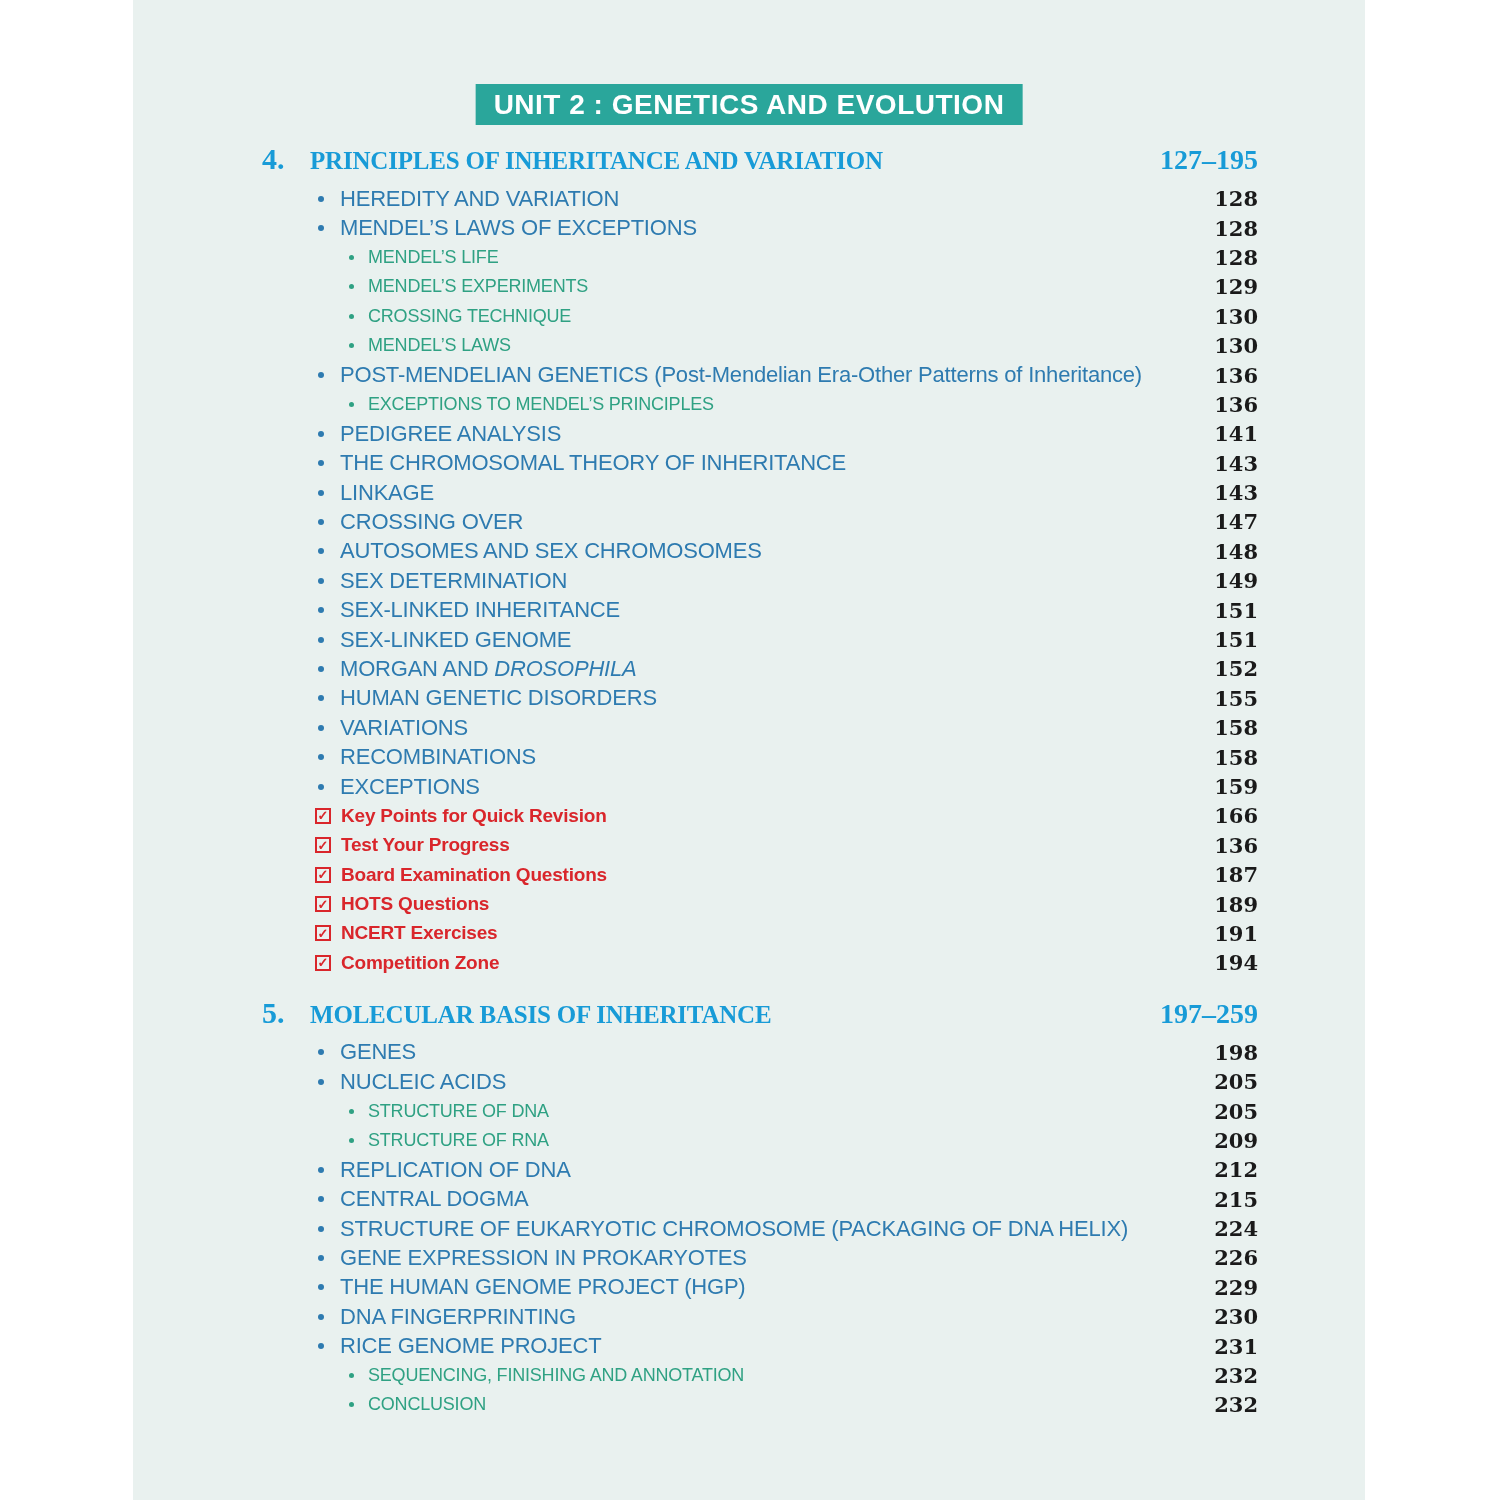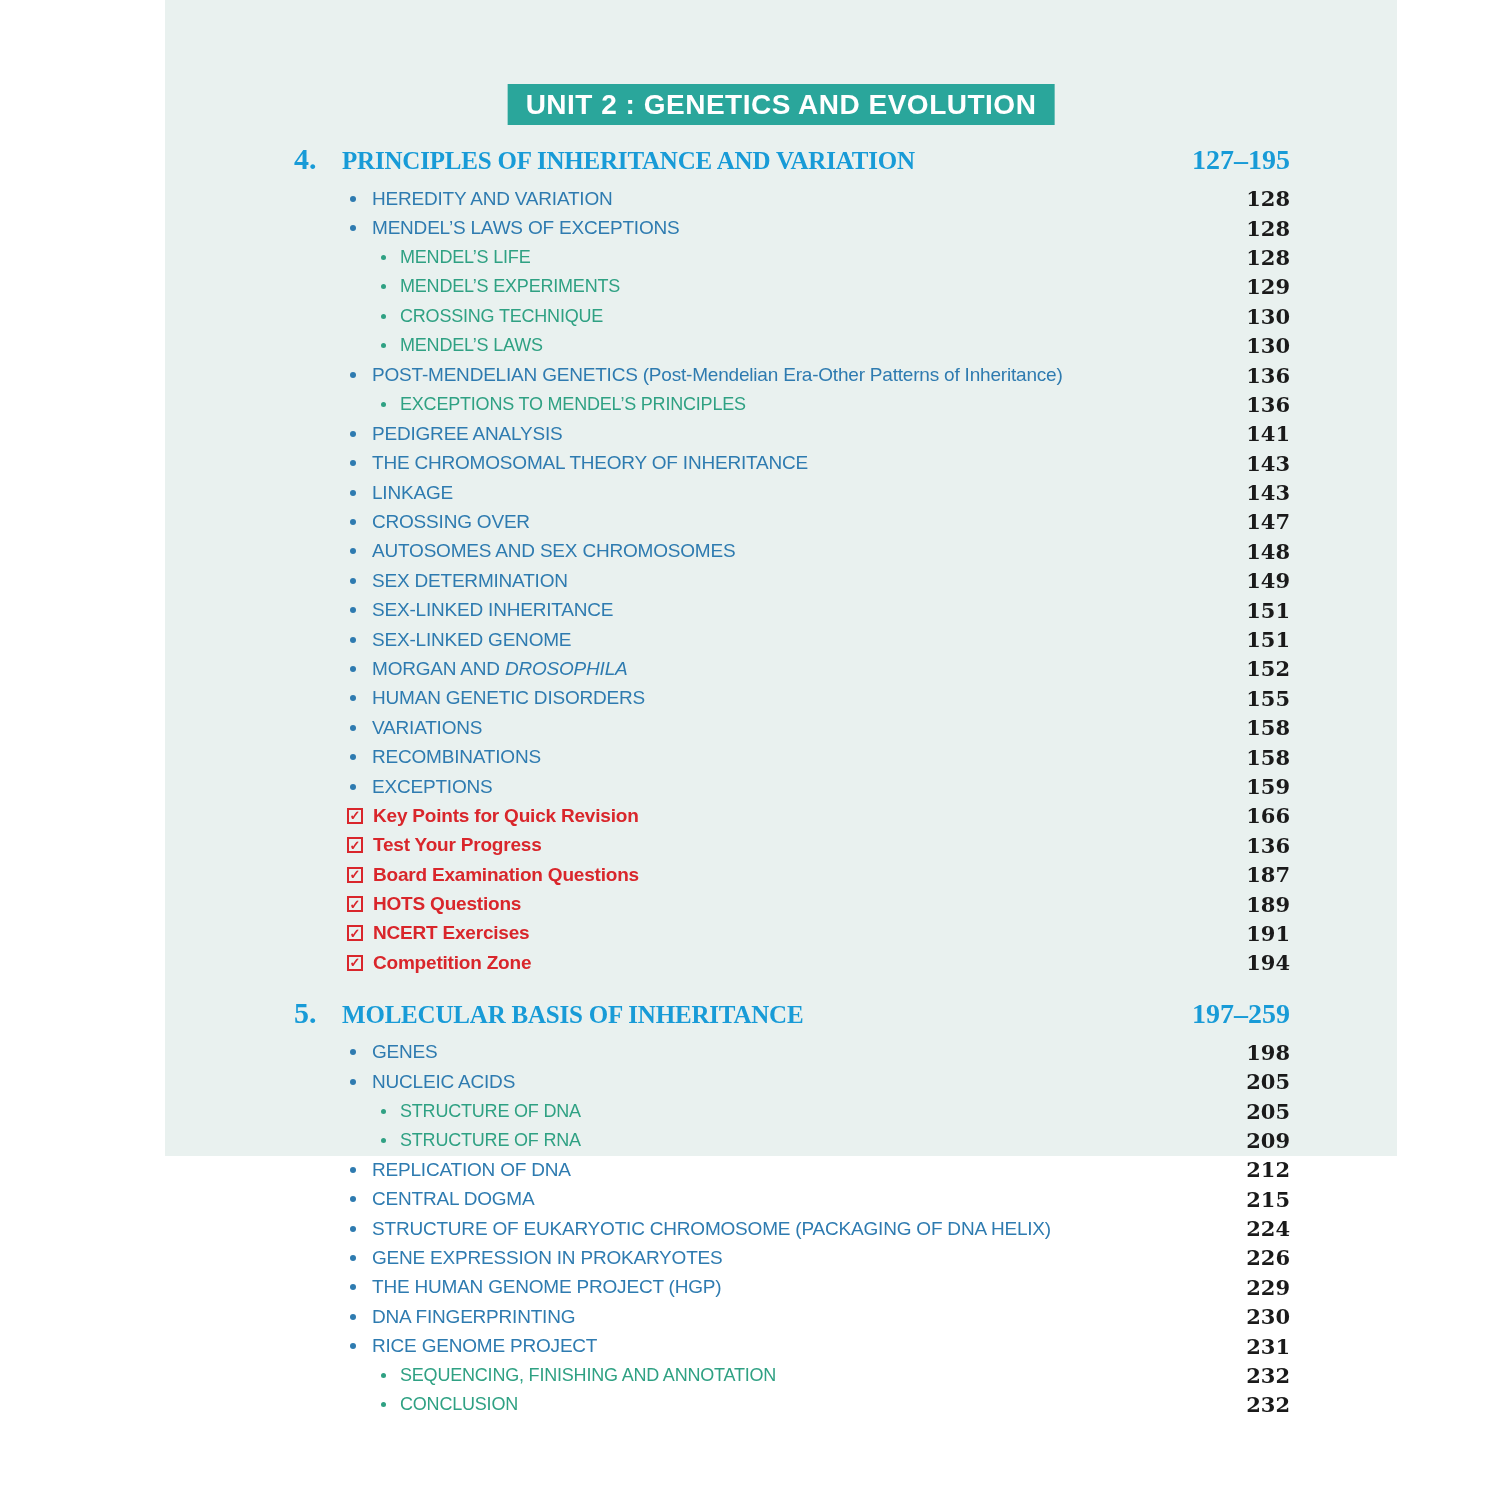--- a/index.html
+++ b/index.html
@@ -9,23 +9,22 @@
     --item-blue:#2E7BB0;
     --sub-green:#2FA183;
     --special-red:#D9262B;
     --num-black:#1A1A1A;
     --banner-text:#FFFFFF;
   }
   *{margin:0;padding:0;box-sizing:border-box;}
   html,body{width:1501px;height:1500px;background:#ffffff;overflow:hidden;
     font-family:"Liberation Sans",sans-serif;}
   .page{
-    position:absolute;left:133px;top:0;width:1232px;height:1156px;
+    position:absolute;left:133px;top:0;width:1232px;height:1500px;
     background:var(--page-bg);
-    margin-left:32px;
   }
   .banner{
     position:absolute;top:84px;left:50%;transform:translateX(-50%);
     background:var(--banner-teal);color:var(--banner-text);
     height:41px;min-width:545px;display:flex;align-items:center;justify-content:center;
     padding:0 18px;
   }
   .banner span{
     font-weight:bold;font-size:28px;letter-spacing:0.5px;white-space:nowrap;
   }
@@ -56,21 +55,21 @@
   .row .spacer{flex:1 1 auto;}
   .row-topic{padding-left:185px;}
   .row-subtopic{padding-left:216px;}
   .row-special{padding-left:182px;}
   .dot{
     width:6px;height:6px;border-radius:50%;flex:0 0 6px;
   }
   .row-topic .dot{background:var(--item-blue);margin-right:16px;}
   .row-subtopic .dot{background:var(--sub-green);width:5px;height:5px;flex-basis:5px;margin-right:14px;}
   .row-topic .label{
-    color:var(--item-blue);font-size:19px;letter-spacing:-0.2px;white-space:nowrap;
+    color:var(--item-blue);font-size:22px;letter-spacing:-0.2px;white-space:nowrap;
   }
   .row-subtopic .label{
     color:var(--sub-green);font-size:18px;letter-spacing:-0.2px;white-space:nowrap;
   }
   .row-special .label{
     color:var(--special-red);font-size:19px;font-weight:bold;letter-spacing:-0.2px;white-space:nowrap;
   }
   .checkbox{
     width:16px;height:16px;border:2px solid var(--special-red);
     margin-right:10px;flex:0 0 16px;

